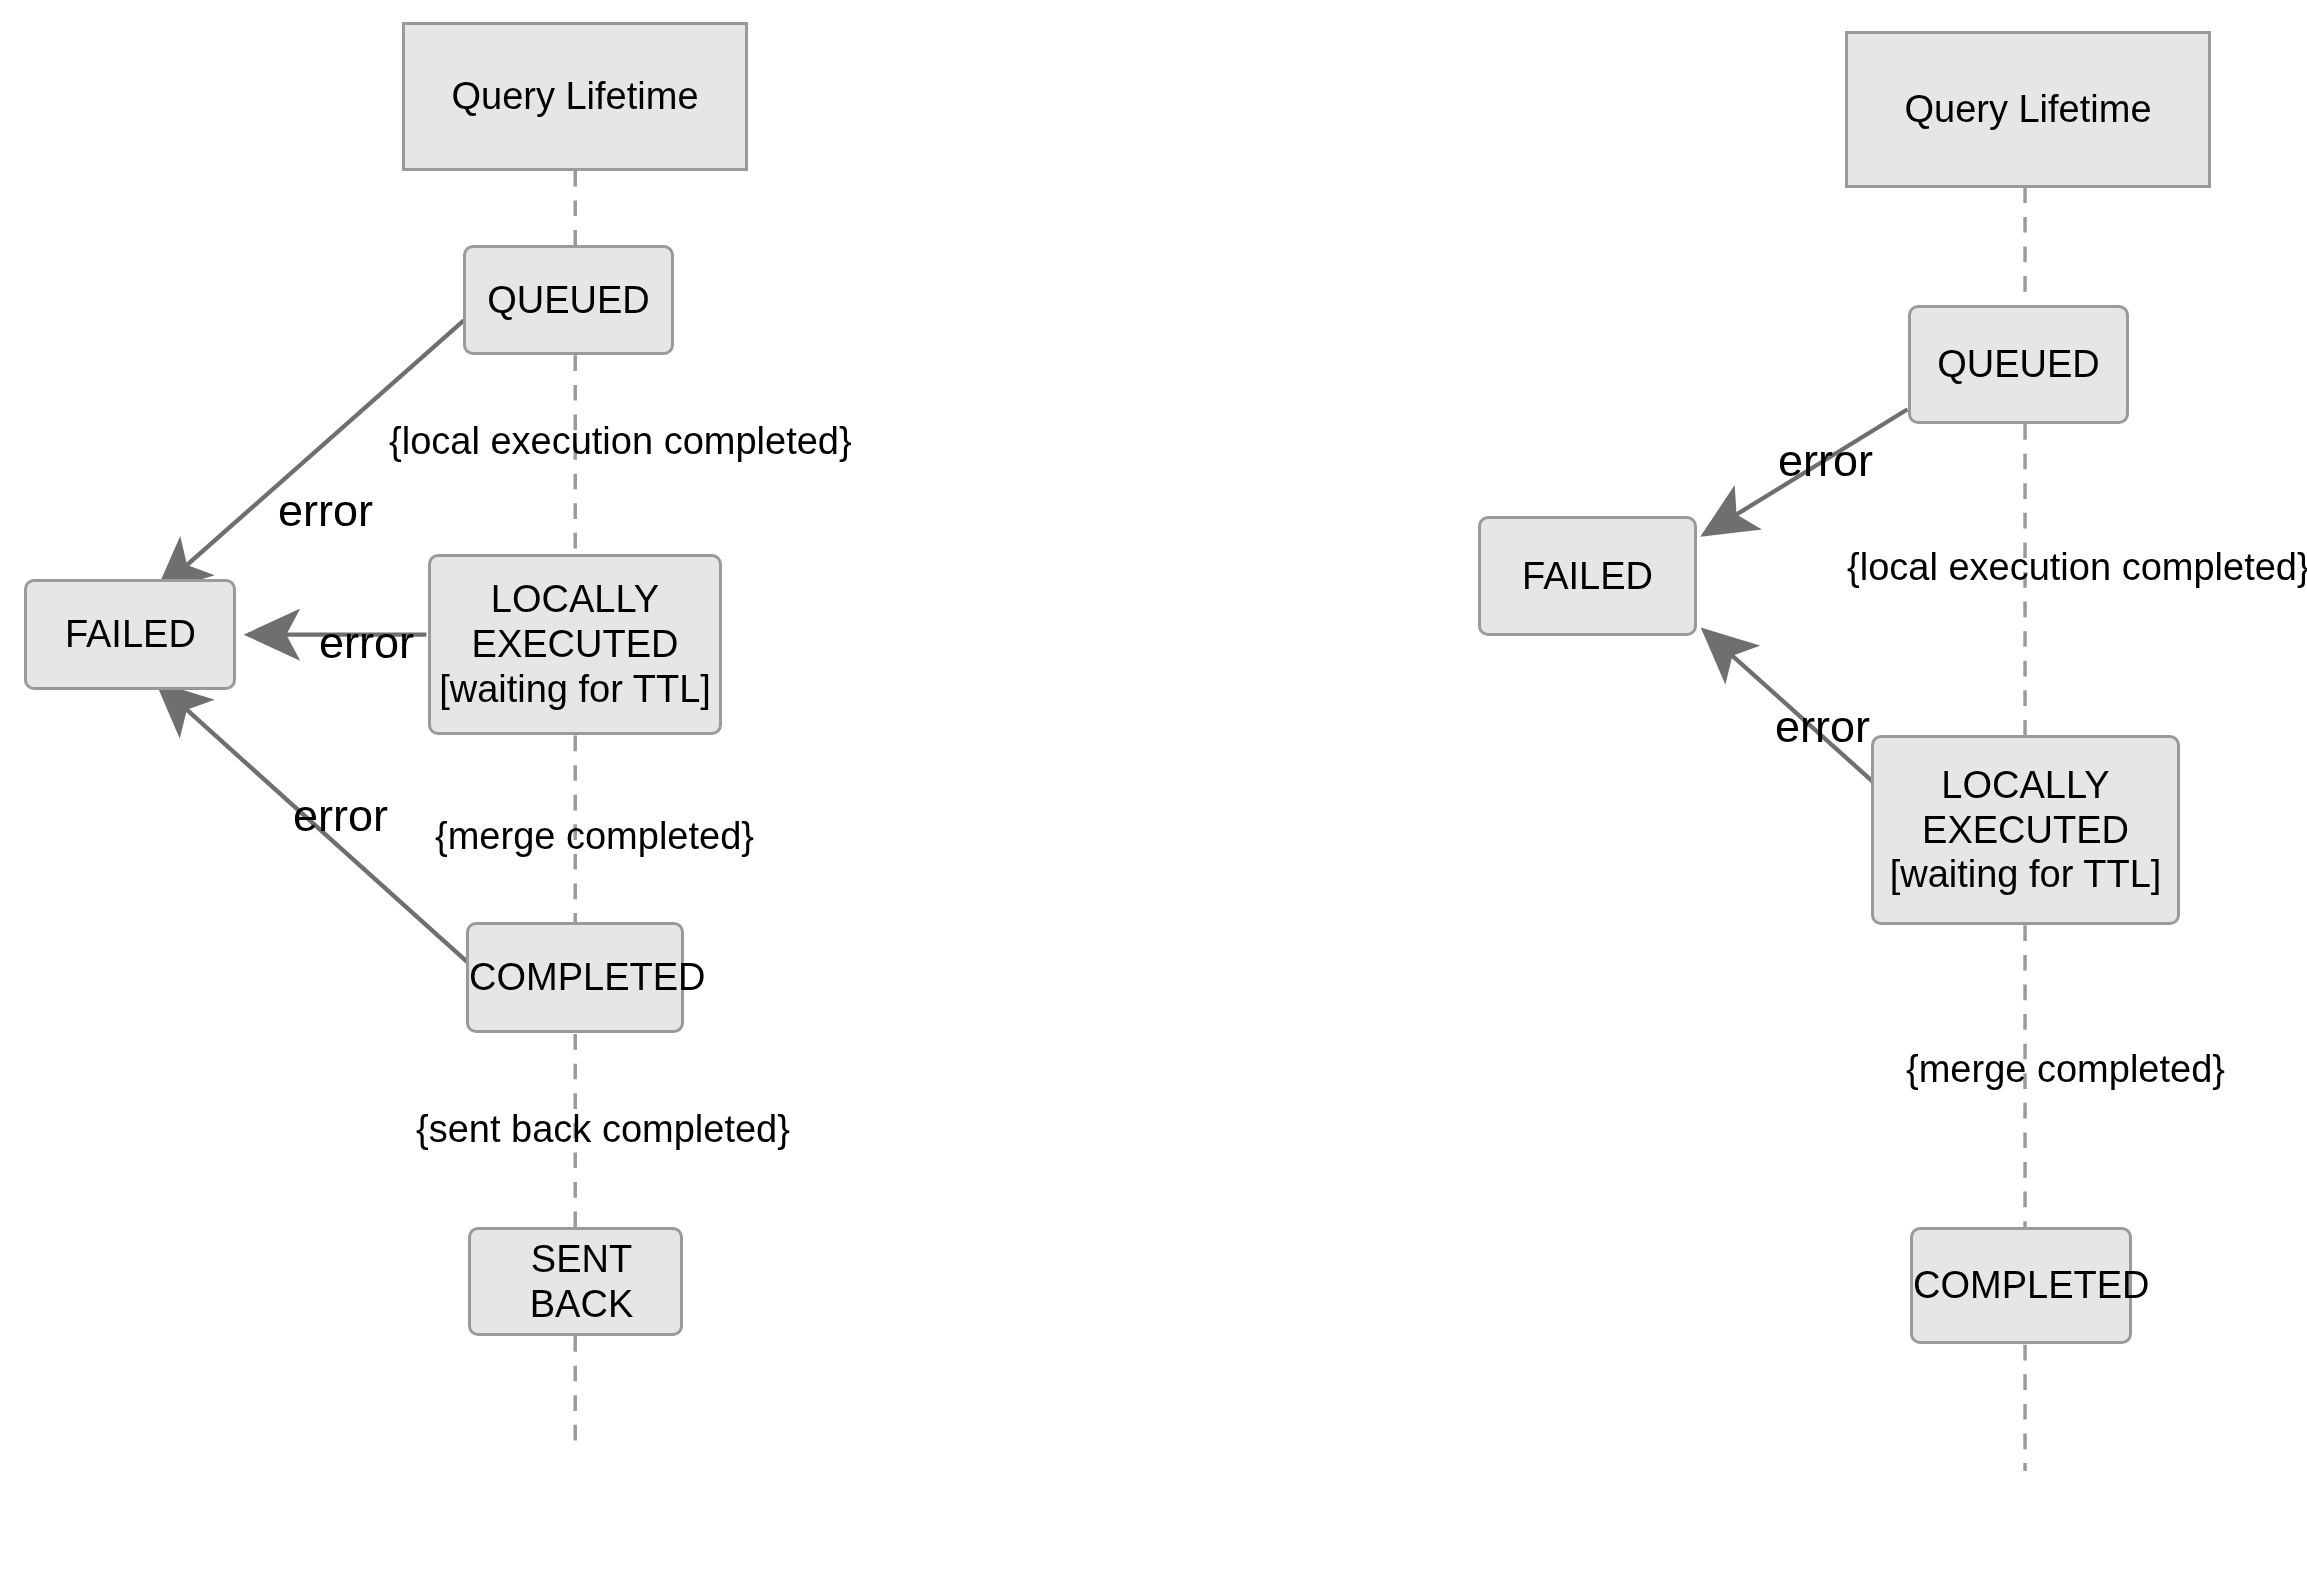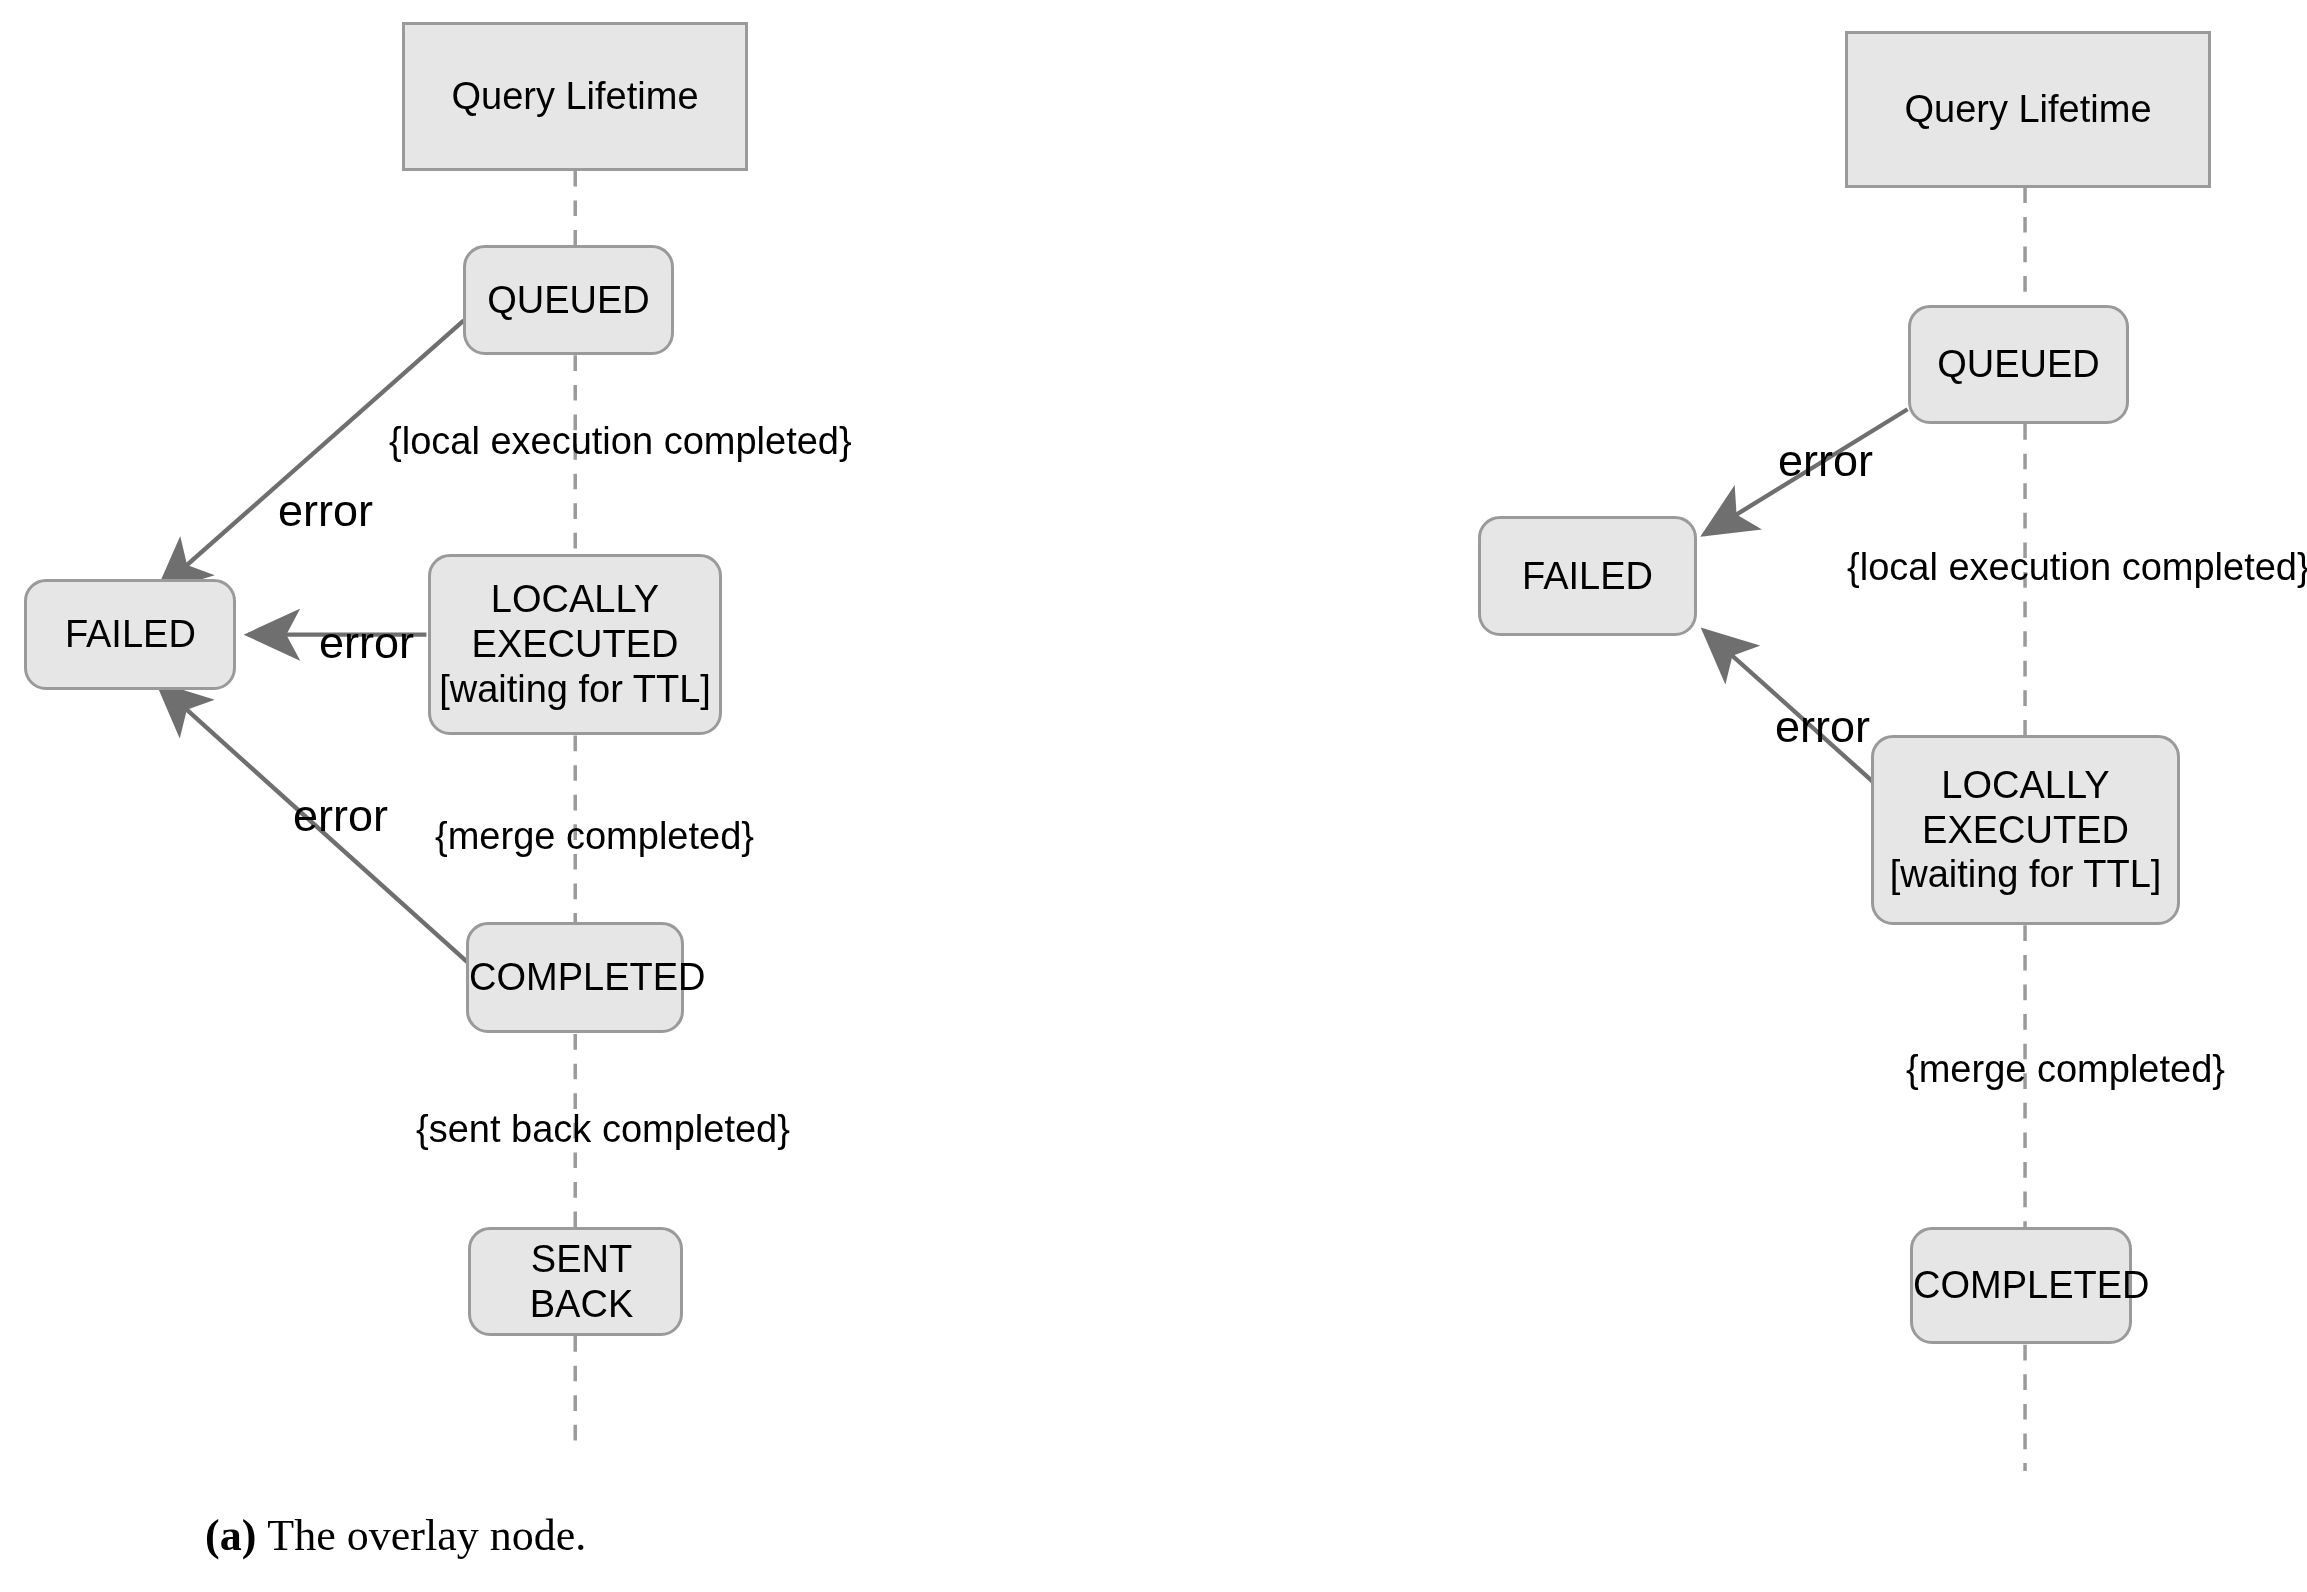--- a/index.html
+++ b/index.html
@@ -4,21 +4,21 @@
 <style>
   html,body{margin:0;padding:0;background:#ffffff;}
   body{width:2307px;height:1593px;position:relative;overflow:hidden;
        font-family:"Liberation Sans",sans-serif;color:#000;}
   .stage{position:absolute;left:0;top:0;width:1912px;height:1593px;}
   svg.layer{position:absolute;left:0;top:0;width:2307px;height:1593px;pointer-events:none;}
   .node{position:absolute;box-sizing:border-box;
         background:#e6e6e6;border:3.5px solid #9a9a9a;
         display:flex;align-items:center;justify-content:center;
         text-align:center;line-height:1.18;color:#000;}
-  .node.rounded{border-radius:22px;}
+  .node.rounded{border-radius:10px;}
   .node.square{border-radius:0;}
   .node .lines{display:block;width:100%;}
   .node .lines span{display:block;}
   .edge-label{position:absolute;white-space:nowrap;color:#000;
               font-family:"Liberation Sans",sans-serif;}
   .caption{position:absolute;white-space:nowrap;
            font-family:"Liberation Serif",serif;font-size:44px;color:#000;}
   .caption b{font-family:"Liberation Serif",serif;font-weight:bold;}
   .fs44{font-size:38px;}
   .fs40{font-size:45px;}
@@ -132,19 +132,16 @@
   </div>
 
   <div class="edge-label fs40" style="left:1778px;top:435px;">error</div>
 
   <div class="edge-label fs44" style="left:1847px;top:546px;">{local execution completed}</div>
 
   <div class="edge-label fs40" style="left:1775px;top:701px;">error</div>
 
   <div class="edge-label fs44" style="left:1906px;top:1048px;">{merge completed}</div>
 
-  <div class="caption" style="left:205px;top:1510px;">
-    <b>(a)</b><span>&nbsp;</span><span>The overlay node.</span>
-  </div>
 
 
 </div>
 
 
 </body></html>

